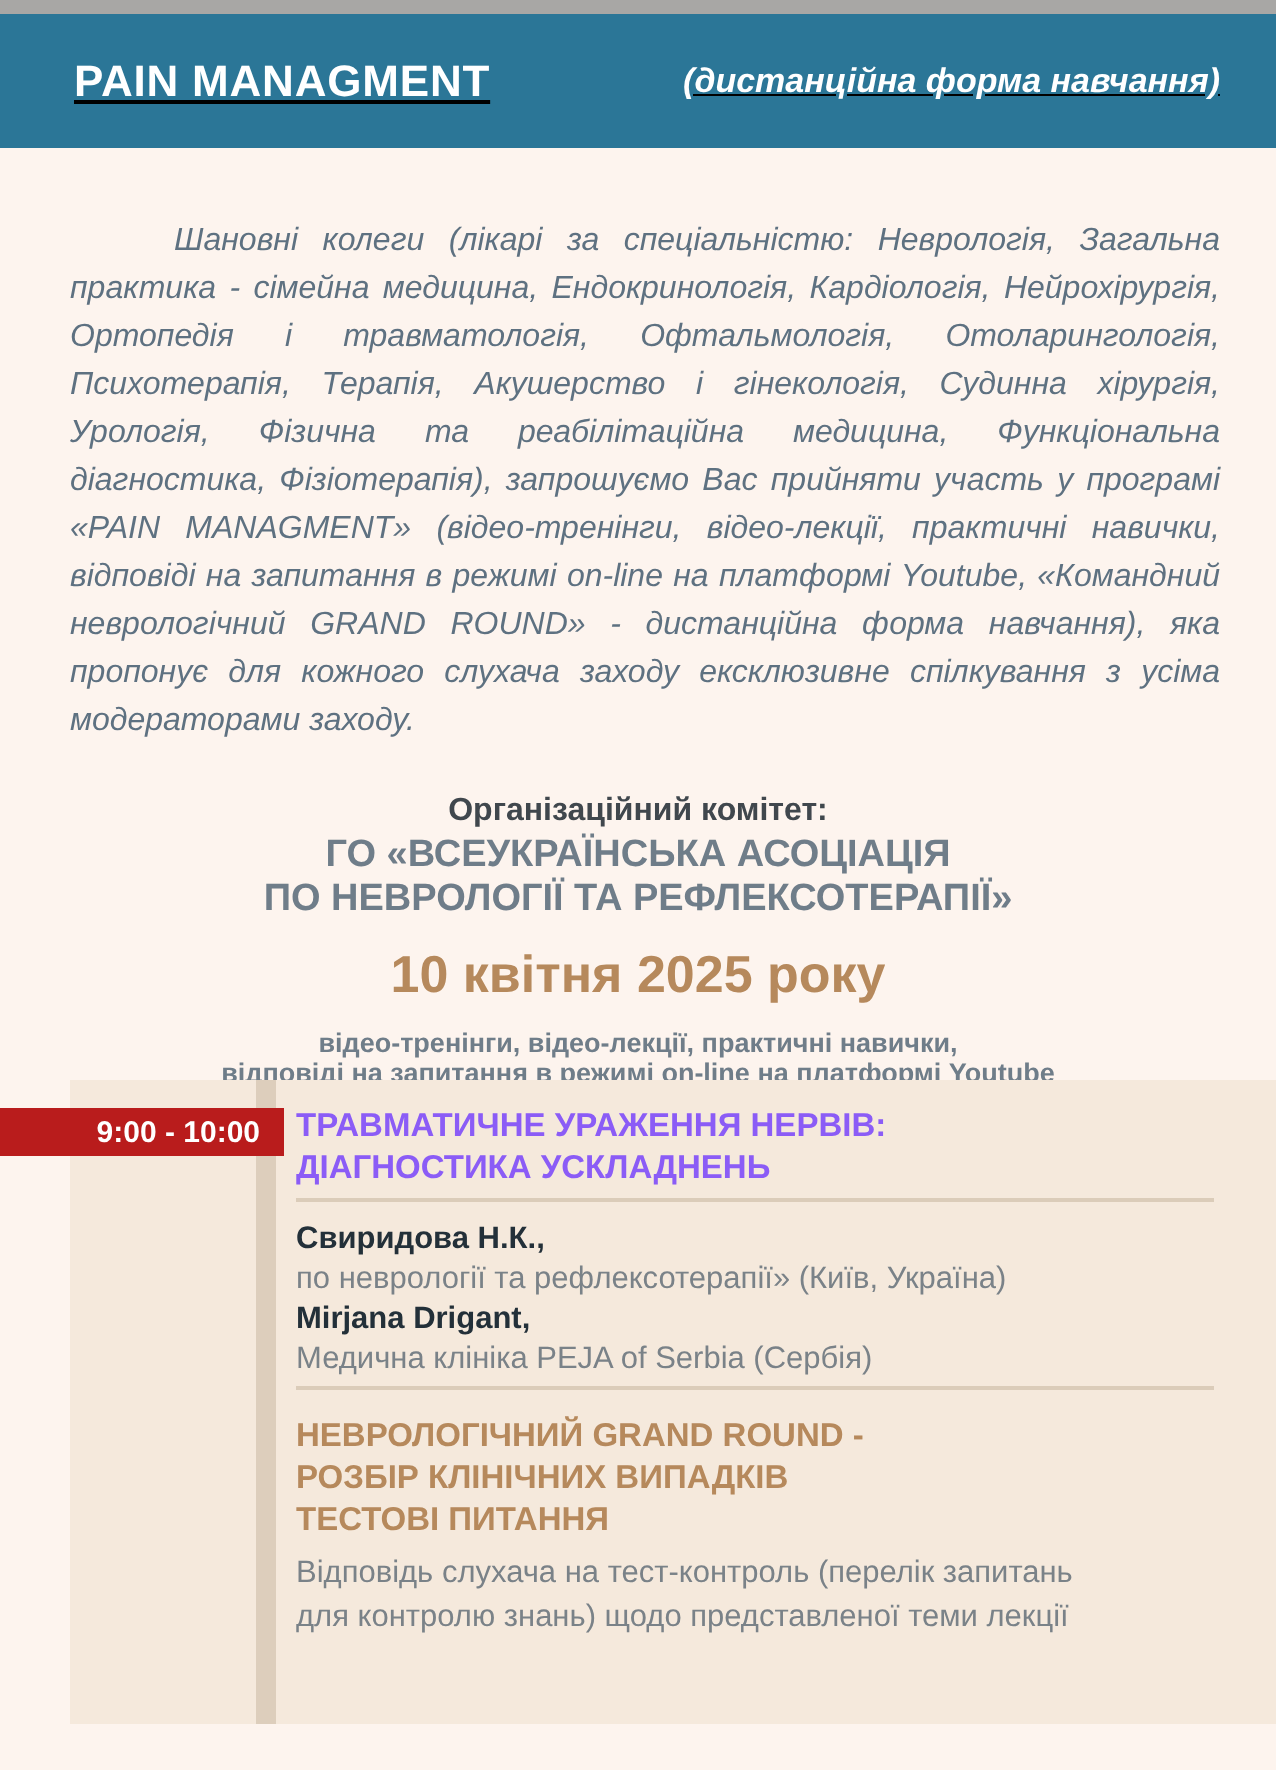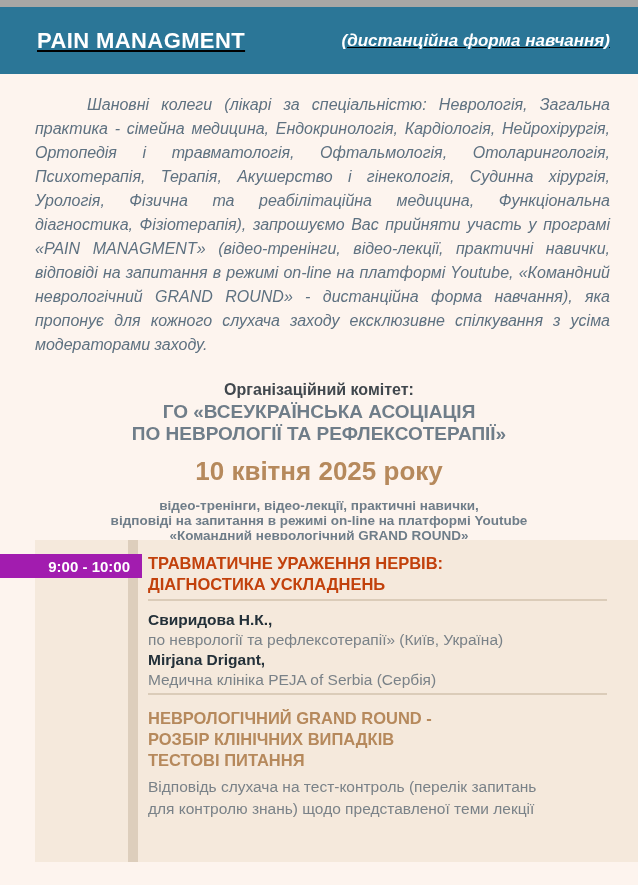--- a/index.html
+++ b/index.html
@@ -27,21 +27,21 @@
     font-size: 22px;
     letter-spacing: 0.4px;
   }
   .header-subtitle {
     color: #ffffff;
     font-weight: bold;
     font-style: italic;
     font-size: 17px;
   }
   .intro {
-    margin: 19px 28px 0 35px;
+    margin: 35px 28px 0 35px;
     text-align: justify;
     text-indent: 52px;
     font-style: italic;
     color: #5e7181;
     font-size: 16px;
     line-height: 24px;
   }
   .committee-label {
     margin-top: 24px;
     text-align: center;
@@ -95,41 +95,41 @@
     bottom: 0;
     width: 10px;
     background: #ddcebc;
   }
   .time-badge {
     position: absolute;
     left: -35px;
     top: 14px;
     width: 142px;
     height: 24px;
-    background: #a21caf;
+    background: #b91c1c;
     color: #ffffff;
     font-weight: bold;
     font-size: 15px;
     display: flex;
     align-items: center;
     justify-content: flex-end;
     padding-right: 12px;
     box-sizing: border-box;
   }
   .panel-content {
     position: absolute;
     left: 113px;
     right: 31px;
     top: 13px;
   }
   .session-title {
     font-weight: bold;
     font-size: 16.5px;
     line-height: 21px;
-    color: #c2410c;
+    color: #8b5cf6;
   }
   .divider { height: 2px; background: #dbccb9; margin-top: 4px; }
   .divider-2 { margin-top: 3px; }
   .speakers { margin-top: 9px; font-size: 15.5px; line-height: 20px; }
   .speaker-name { font-weight: bold; color: #233039; }
   .speaker-line { color: #7a8288; }
   .practical { margin-top: 13px; }
   .practical-label {
     font-weight: bold;
     font-size: 15px;

